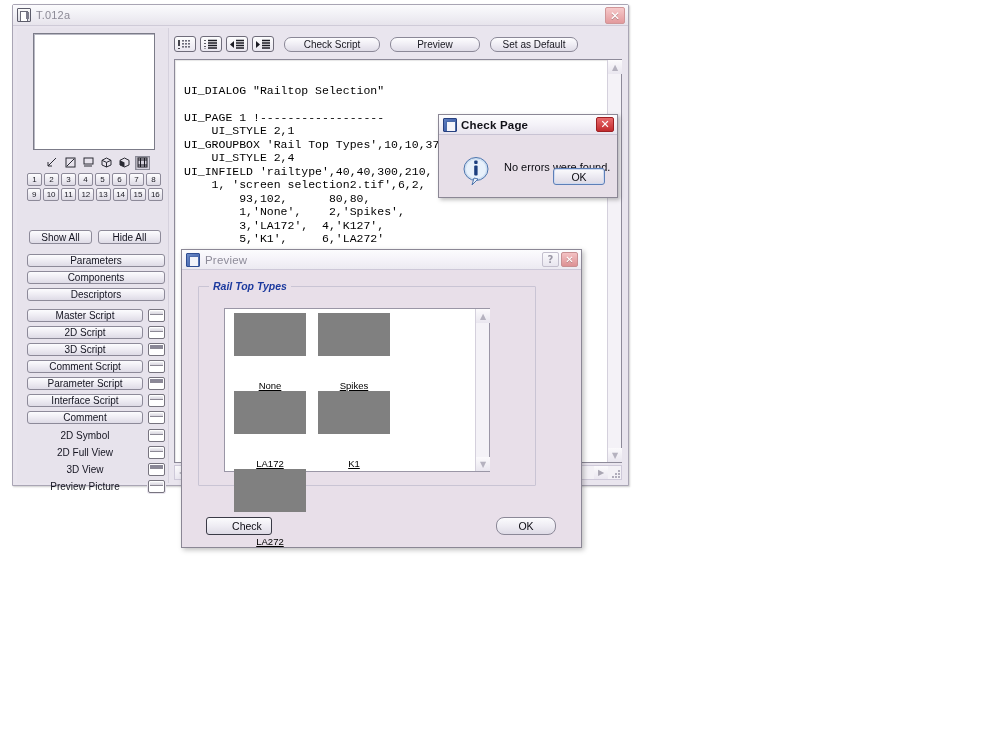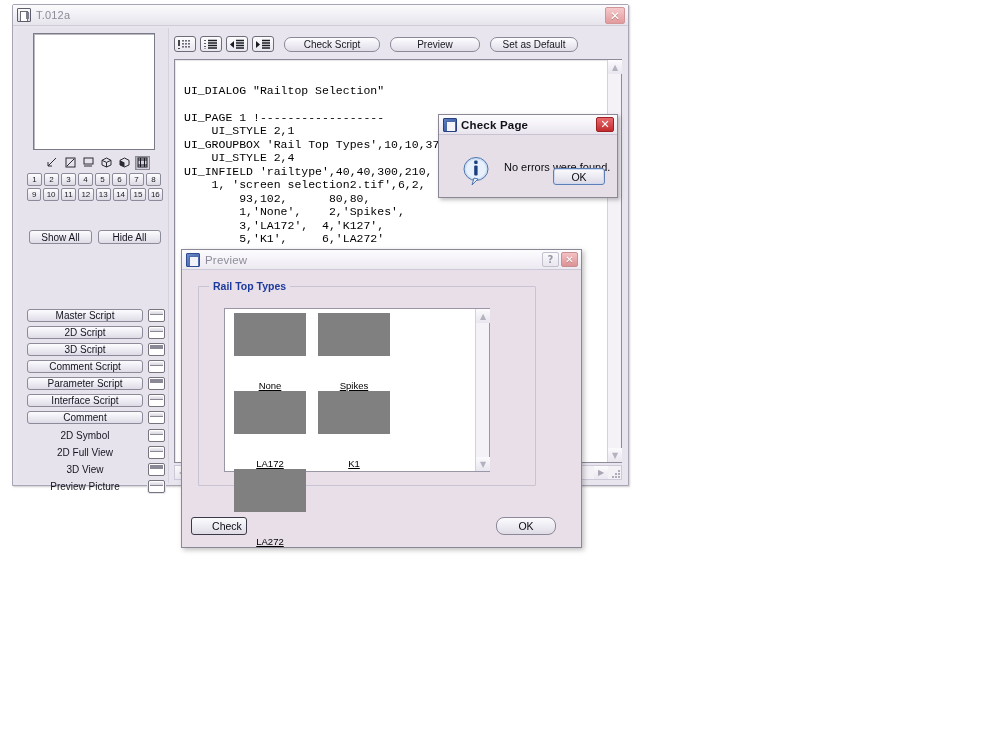--- a/index.html
+++ b/index.html
@@ -314,21 +314,21 @@
     text-shadow: 0 1px 0 rgba(0,0,0,.22);
   }
   #groupbox {
     position: absolute; left: 16px; top: 36px; width: 338px; height: 200px;
     border: 1px solid #c9c4d4;
     border-radius: 1px;
   }
   #groupbox-label {
     position: absolute; left: 10px; top: -7px;
     background: #e8dfe9; padding: 0 4px;
-    font-size: 10.5px; font-weight: bold; color: #1c3a9e;
+    font-size: 10.5px; font-weight: bold; color: #1c3a9e; font-style: italic;
   }
   #infield {
     position: absolute; left: 25px; top: 21px; width: 266px; height: 164px;
     background: #ffffff; border: 1px solid #9a96a6;
   }
   #infield-grid {
     position: absolute; left: 0; top: 0; right: 13px; bottom: 0;
     padding: 4px 0 0 4px;
     display: flex; flex-wrap: wrap; align-content: flex-start;
   }
@@ -343,21 +343,21 @@
   }
   .thumb-label {
     margin-top: 4px; font-size: 9.5px; color: #000;
     text-decoration: underline;
     padding: 0 1px;
   }
   .thumb-cell.selected .thumb-img { background: #b3b7c4; }
   .thumb-cell.selected .thumb-label { background: #c3c3cc; }
 
   #btn-check-pv {
-    position: absolute; left: 9px; bottom: 12px; width: 56px; height: 18px;
+    position: absolute; left: 24px; bottom: 12px; width: 66px; height: 18px;
     background: linear-gradient(to bottom,#fbfbfd 0%,#eeecf3 50%,#dedbe6 100%);
     border: 1px solid #3a3a46; border-radius: 3px;
     font-size: 10.5px; color: #0b0b12;
     display:flex; align-items:center; justify-content:center; cursor:pointer;padding-left:16px;
   }
   #btn-ok-pv {
     position: absolute; right: 25px; bottom: 12px; width: 60px; height: 18px;
     background: linear-gradient(to bottom,#fbfbfd 0%,#eeecf3 50%,#dedbe6 100%);
     border: 1px solid #8b8897; border-radius: 8px;
     font-size: 10.5px; color: #0b0b12;
@@ -442,20 +442,25 @@
           <span class="numbtn w2">15</span>
           <span class="numbtn w2">16</span>
         </div>
       </div>
 
       <div id="showhide-row">
         <span class="sb-btn">Show All</span>
         <span class="sb-btn">Hide All</span>
       </div>
 
+      <div id="mainbtn-stack">
+        <div class="sb-btn">Parameters</div>
+        <div class="sb-btn">Components</div>
+        <div class="sb-btn">Descriptors</div>
+      </div>
 
       <div id="script-stack">
         <div class="script-row">
           <span class="sb-btn">Master Script</span>
           <span class="winico"></span>
         </div>
         <div class="script-row">
           <span class="sb-btn">2D Script</span>
           <span class="winico"></span>
         </div>

